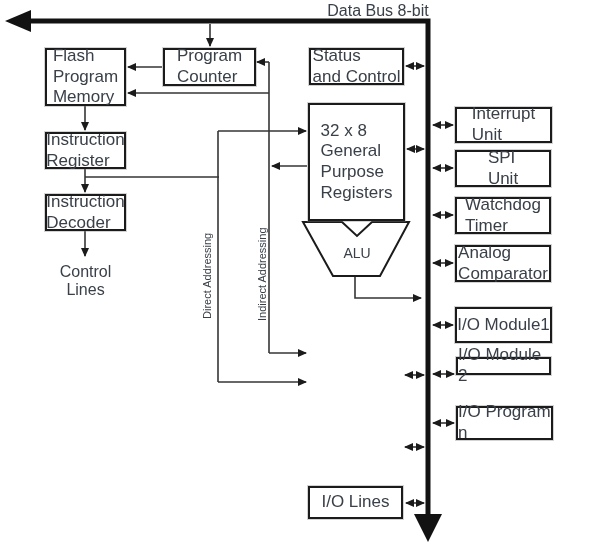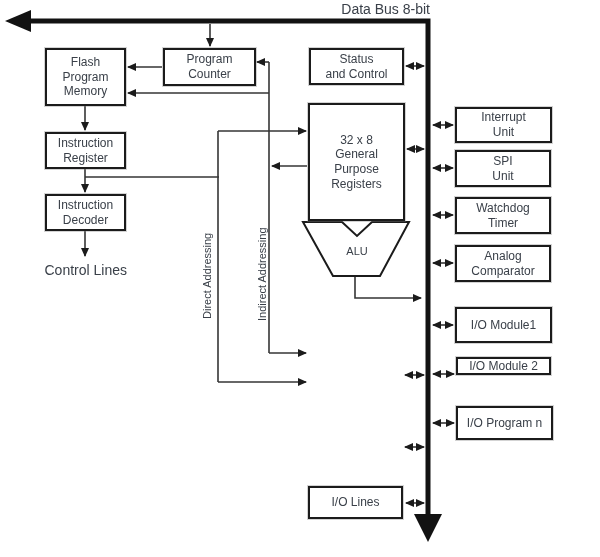--- a/index.html
+++ b/index.html
@@ -16,34 +16,34 @@
   .c{stroke:var(--line); stroke-width:1.6; fill:none;}
   .mk{fill:var(--border);}
   .bus{stroke:var(--bus); stroke-width:5; fill:none; stroke-linejoin:miter;}
   .bushead{fill:var(--bus);}
   .alu-shape{fill:#fff; stroke:var(--border); stroke-width:2;}
   .box{
     position:absolute; z-index:2; box-sizing:border-box;
     background:#fff; border:2px solid var(--border);
     box-shadow:0 0 0 1px rgba(130,130,130,.35);
     display:flex; align-items:center; justify-content:center;
-    text-align:center; font-size:12px; line-height:1.22;
+    text-align:left; font-size:17px; line-height:1.22;
     white-space:pre-line; color:var(--text);
   }
   .lbl{
-    position:absolute; z-index:2; font-size:14px; color:var(--text);
-    text-align:right; line-height:1.1; white-space:pre-line;
+    position:absolute; z-index:2; font-size:16px; color:var(--text);
+    text-align:center; line-height:1.1; white-space:pre-line;
   }
   .vlbl{
     position:absolute; z-index:2; font-size:11px; color:var(--text);
     writing-mode:vertical-rl; transform:rotate(180deg);
     display:flex; align-items:center; justify-content:center;
     width:15px; white-space:nowrap;
   }
-  .alu-lbl{position:absolute; z-index:3; font-size:11px; color:var(--text); text-align:center;}
+  .alu-lbl{position:absolute; z-index:3; font-size:14px; color:var(--text); text-align:center;}
 </style>
 </head>
 <body>
 
 <div id="stage">
 
   <svg id="wires" width="600" height="557" viewBox="0 0 600 557">
     <defs>
       <marker id="ae" viewBox="0 0 9 8" refX="8" refY="4" markerWidth="9" markerHeight="8" orient="auto" markerUnits="userSpaceOnUse">
           <path class="mk" d="M0,0 L9,4 L0,8 Z"></path>

